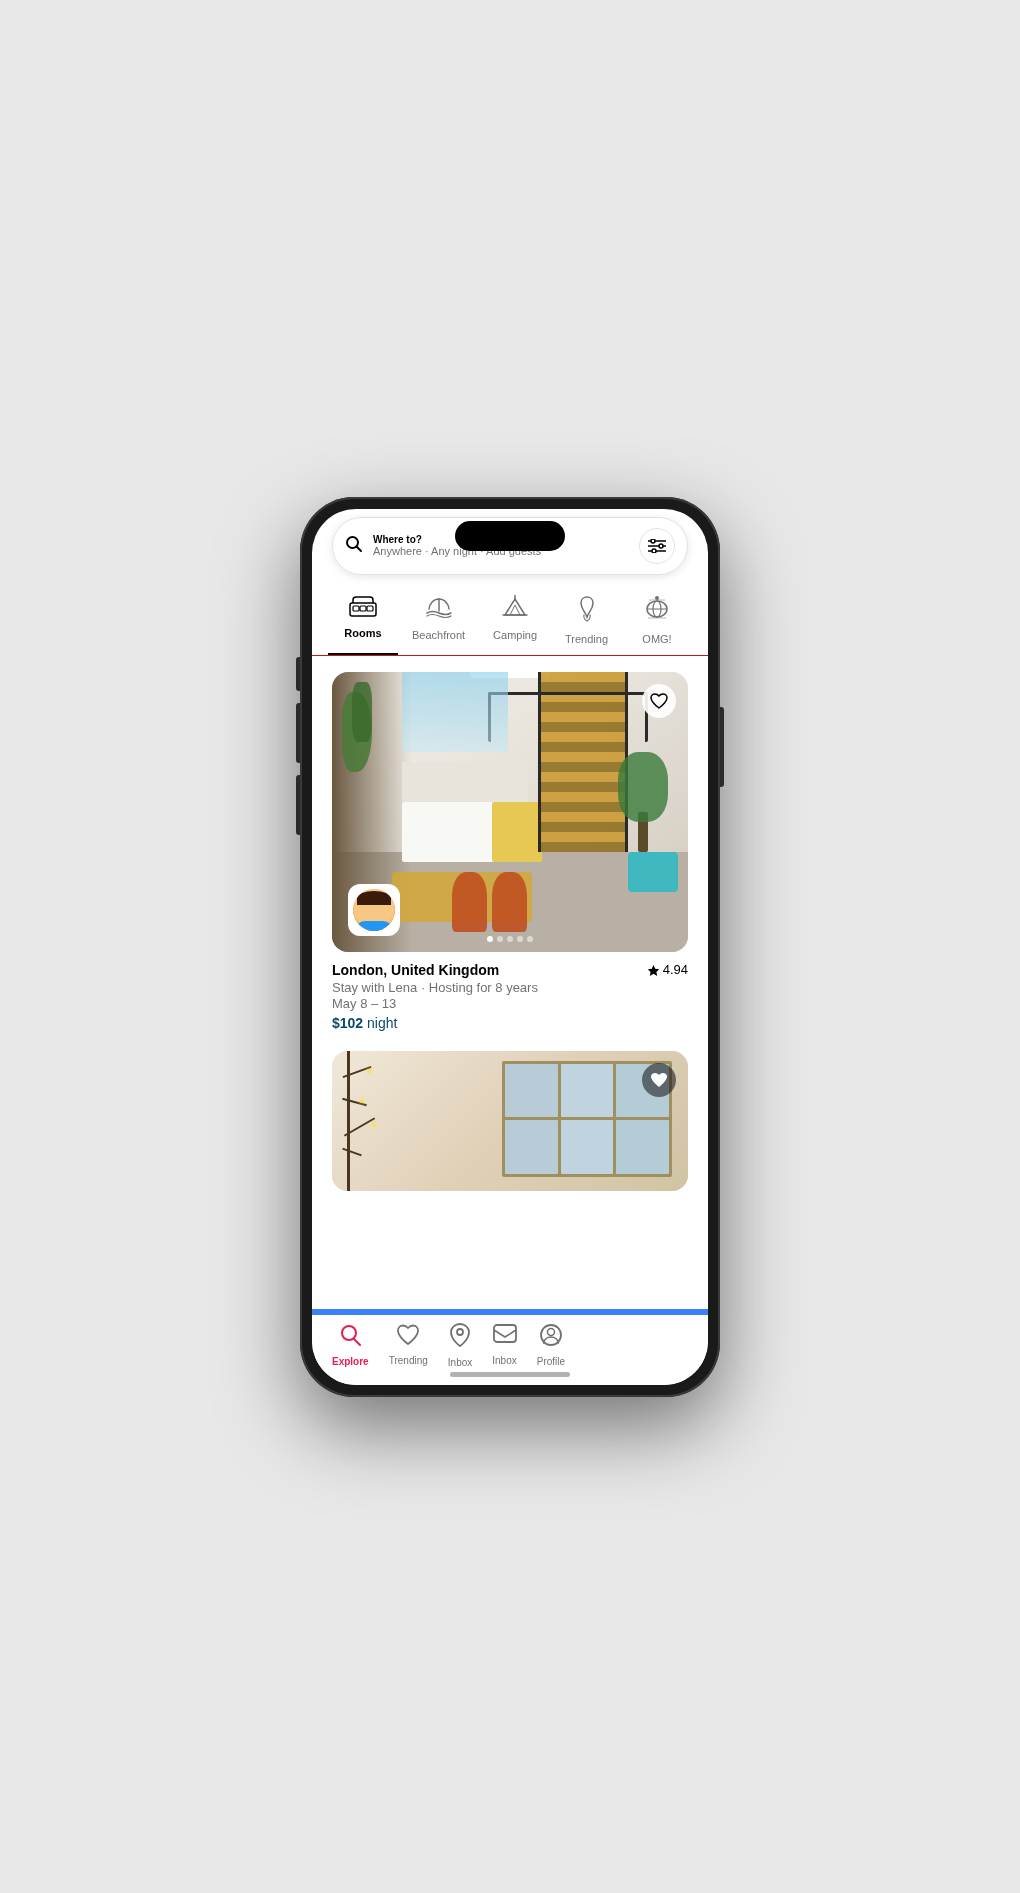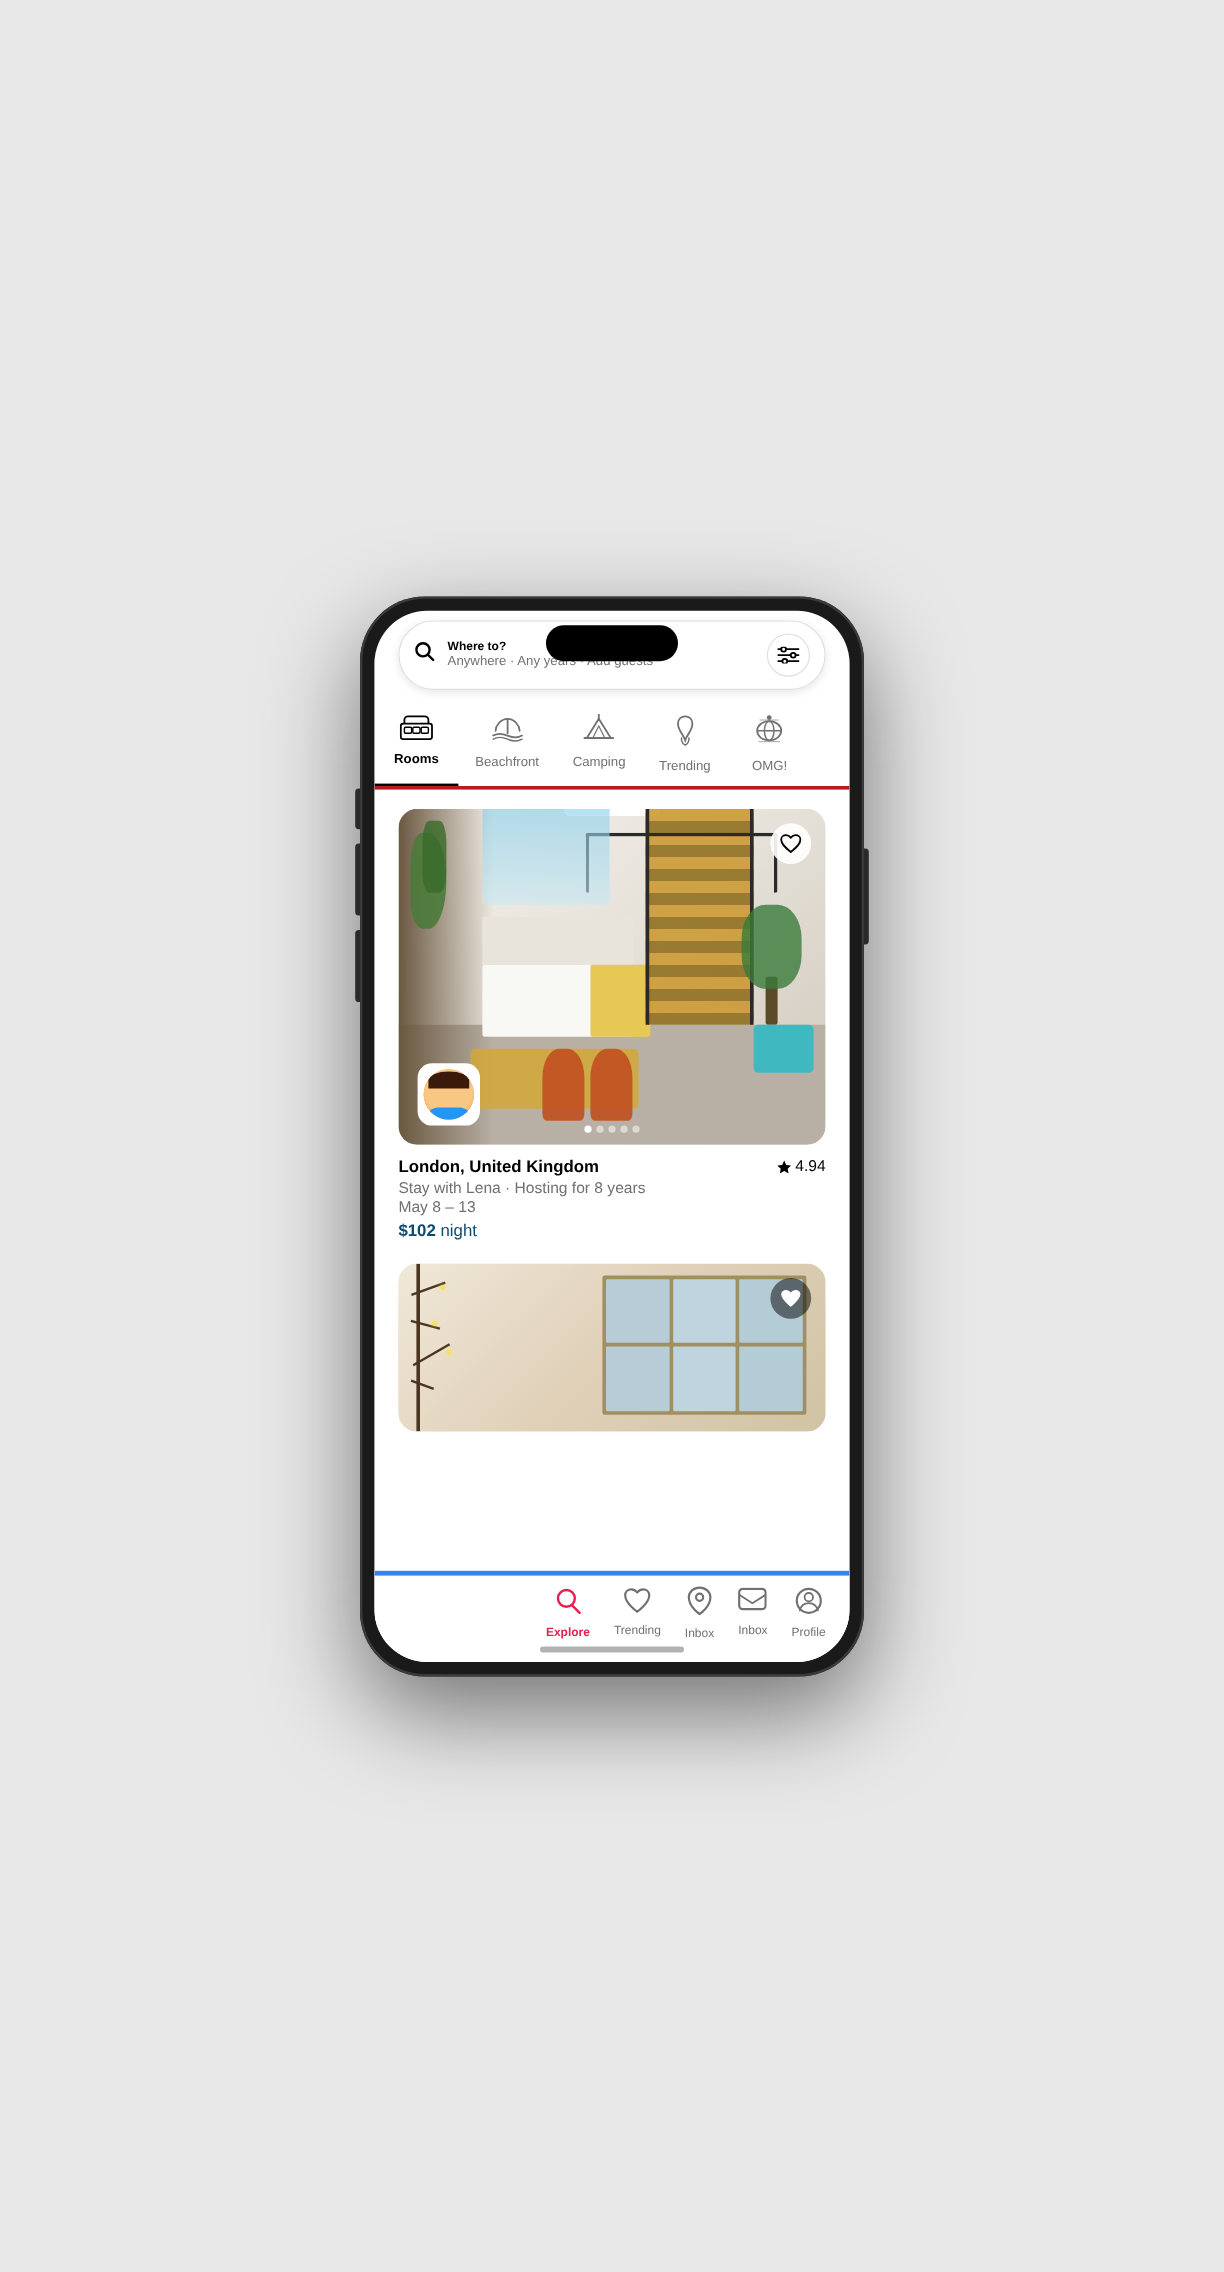--- a/index.html
+++ b/index.html
@@ -140,22 +140,22 @@
       display: flex;
       align-items: center;
       justify-content: center;
       font-size: 14px;
       cursor: pointer;
     }
     
     .category-tabs {
       display: flex;
       overflow-x: auto;
-      padding: 0 0;
-      border-bottom: 3px solid #b91c1c;
+      padding: 0 16px;
+      border-bottom: 1px solid #b91c1c;
       flex-shrink: 0;
       scrollbar-width: none;
     }
     .category-tabs::-webkit-scrollbar { display: none; }
     .category-tab {
       display: flex;
       flex-direction: column;
       align-items: center;
       padding: 8px 14px 10px;
       cursor: pointer;
@@ -356,24 +356,24 @@
       border-radius: 50%;
       display: flex;
       align-items: center;
       justify-content: center;
       font-size: 16px;
       color: #fff;
     }
     
     .bottom-nav {
       height: 76px;
-      border-top: 4px solid #3b82f6;
-      display: flex;
-      align-items: center;
-      justify-content: flex-end;
+      border-top: 6px solid #3b82f6;
+      display: flex;
+      align-items: center;
+      justify-content: flex-start;
       padding: 0 10px 10px;
       background: #fff;
       flex-shrink: 0;
     }
     .nav-item {
       display: flex;
       flex-direction: column;
       align-items: center;
       gap: 3px;
       cursor: pointer;
@@ -455,21 +455,21 @@
     <div class="search-section">
       <div class="search-bar">
         <div class="search-icon-wrap">
           <svg width="18" height="18" viewBox="0 0 18 18">
             <circle cx="7.5" cy="7.5" r="5.5" stroke="#000" stroke-width="2" fill="none"></circle>
             <line x1="11.5" y1="11.5" x2="16" y2="16" stroke="#000" stroke-width="2" stroke-linecap="round"></line>
           </svg>
         </div>
         <div class="search-text">
           <div class="search-title">Where to?</div>
-          <div class="search-subtitle">Anywhere · Any years · Add guests</div>
+          <div class="search-subtitle">Anywhere · Any night · Add guests</div>
         </div>
         <div class="filter-btn">
           <svg width="18" height="14" viewBox="0 0 18 14">
             <line x1="0" y1="2" x2="18" y2="2" stroke="#000" stroke-width="1.5" stroke-linecap="round"></line>
             <line x1="0" y1="7" x2="18" y2="7" stroke="#000" stroke-width="1.5" stroke-linecap="round"></line>
             <line x1="0" y1="12" x2="18" y2="12" stroke="#000" stroke-width="1.5" stroke-linecap="round"></line>
             <circle cx="5" cy="2" r="2" fill="#fff" stroke="#000" stroke-width="1.5"></circle>
             <circle cx="13" cy="7" r="2" fill="#fff" stroke="#000" stroke-width="1.5"></circle>
             <circle cx="6" cy="12" r="2" fill="#fff" stroke="#000" stroke-width="1.5"></circle>
           </svg>

